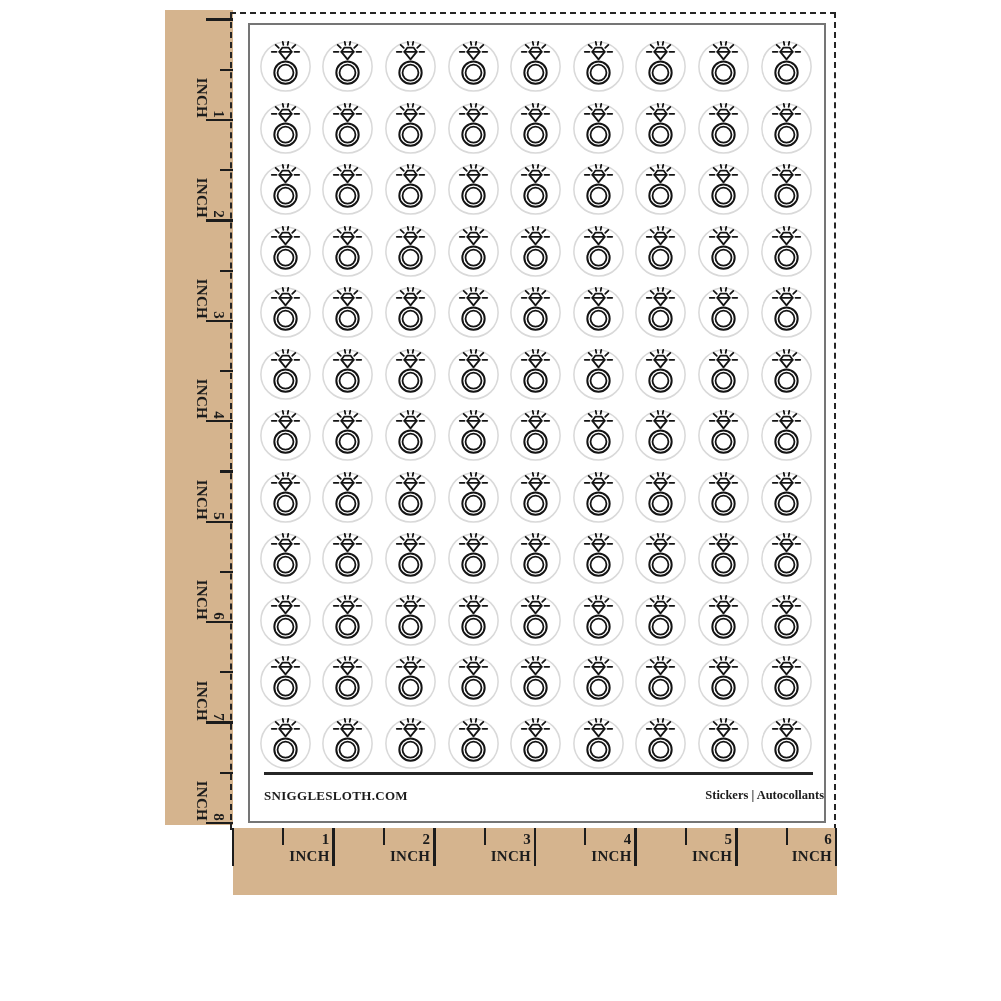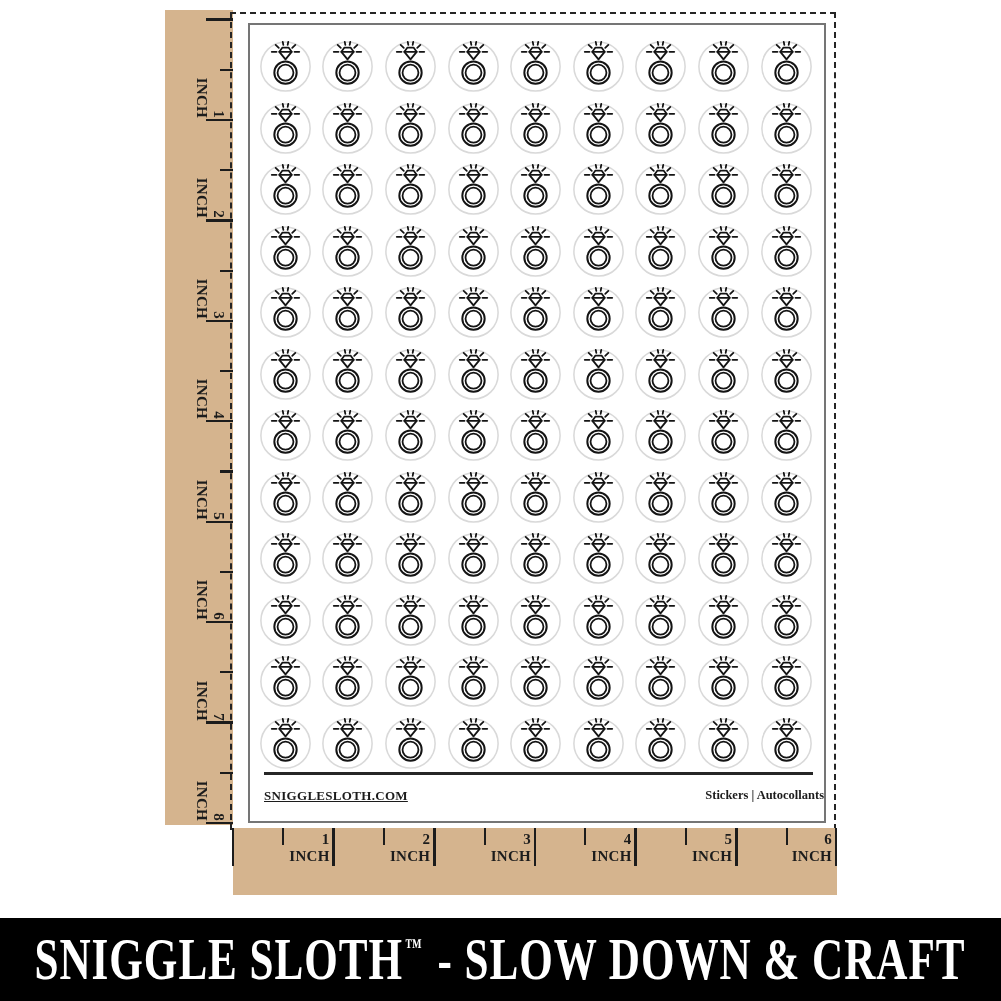--- a/index.html
+++ b/index.html
@@ -34,21 +34,21 @@
 
   
   .tick{position:absolute;background:var(--ink);}
   .lr-label{position:absolute;width:64px;height:36px;transform:rotate(90deg);
             font-weight:700;font-size:15px;line-height:1.15;text-align:right;letter-spacing:.3px;}
   .br-label{position:absolute;width:80px;font-weight:700;font-size:15px;line-height:1.15;
             text-align:right;letter-spacing:.3px;}
 
   
   #footer-line{position:absolute;left:264px;top:772px;width:549px;height:2.5px;background:#262626;}
-  #footer-website{position:absolute;left:264px;top:788px;font-weight:700;font-size:13px;letter-spacing:.3px;text-decoration:underline;}
+  #footer-website{position:absolute;left:264px;top:788px;font-weight:700;font-size:13px;letter-spacing:.3px;}
   #footer-logo{position:absolute;left:437px;top:776px;width:200px;text-align:center;line-height:1;}
   .logo-line1{font-size:18px;letter-spacing:2.5px;display:block;}
   .logo-line2{font-size:18px;letter-spacing:1.5px;display:block;margin-top:1px;white-space:nowrap;}
   .logo-tm{font-size:8px;vertical-align:8px;letter-spacing:0;}
   .sloth-o{display:inline-block;width:15px;height:15px;vertical-align:-2px;}
   #footer-right{position:absolute;left:624px;top:788px;width:200px;text-align:right;
                 font-weight:700;font-size:12.5px;}
 
   
   #banner{position:absolute;left:0;top:918px;width:1001px;height:83px;background:var(--banner-bg);
@@ -2016,23 +2016,20 @@
 </div>
     </div>
 
   <div id="footer-line"></div>
 
   <div id="footer-website">SNIGGLESLOTH.COM</div>
 
 
   <div id="footer-right">Stickers  |  Autocollants</div>
 
-  <div id="banner">
-    <span class="txt"><span>SNIGGLE SLOTH</span><span class="tm">™</span><span class="tagline">- SLOW DOWN &amp; CRAFT</span></span>
-  </div>
 
 <div class="tick" style="left: 206px; top: 18.4px; width: 27px; height: 2.4px;"></div>
     <div class="tick" style="left: 220px; top: 68.71px; width: 13px; height: 2.2px;"></div>
     <div class="tick" style="left: 206px; top: 118.82px; width: 27px; height: 2.4px;"></div>
     <div class="tick" style="left: 220px; top: 169.13px; width: 13px; height: 2.2px;"></div>
     <div class="tick" style="left: 206px; top: 219.24px; width: 27px; height: 2.4px;"></div>
     <div class="tick" style="left: 220px; top: 269.55px; width: 13px; height: 2.2px;"></div>
     <div class="tick" style="left: 206px; top: 319.66px; width: 27px; height: 2.4px;"></div>
     <div class="tick" style="left: 220px; top: 369.97px; width: 13px; height: 2.2px;"></div>
     <div class="tick" style="left: 206px; top: 420.08px; width: 27px; height: 2.4px;"></div>

